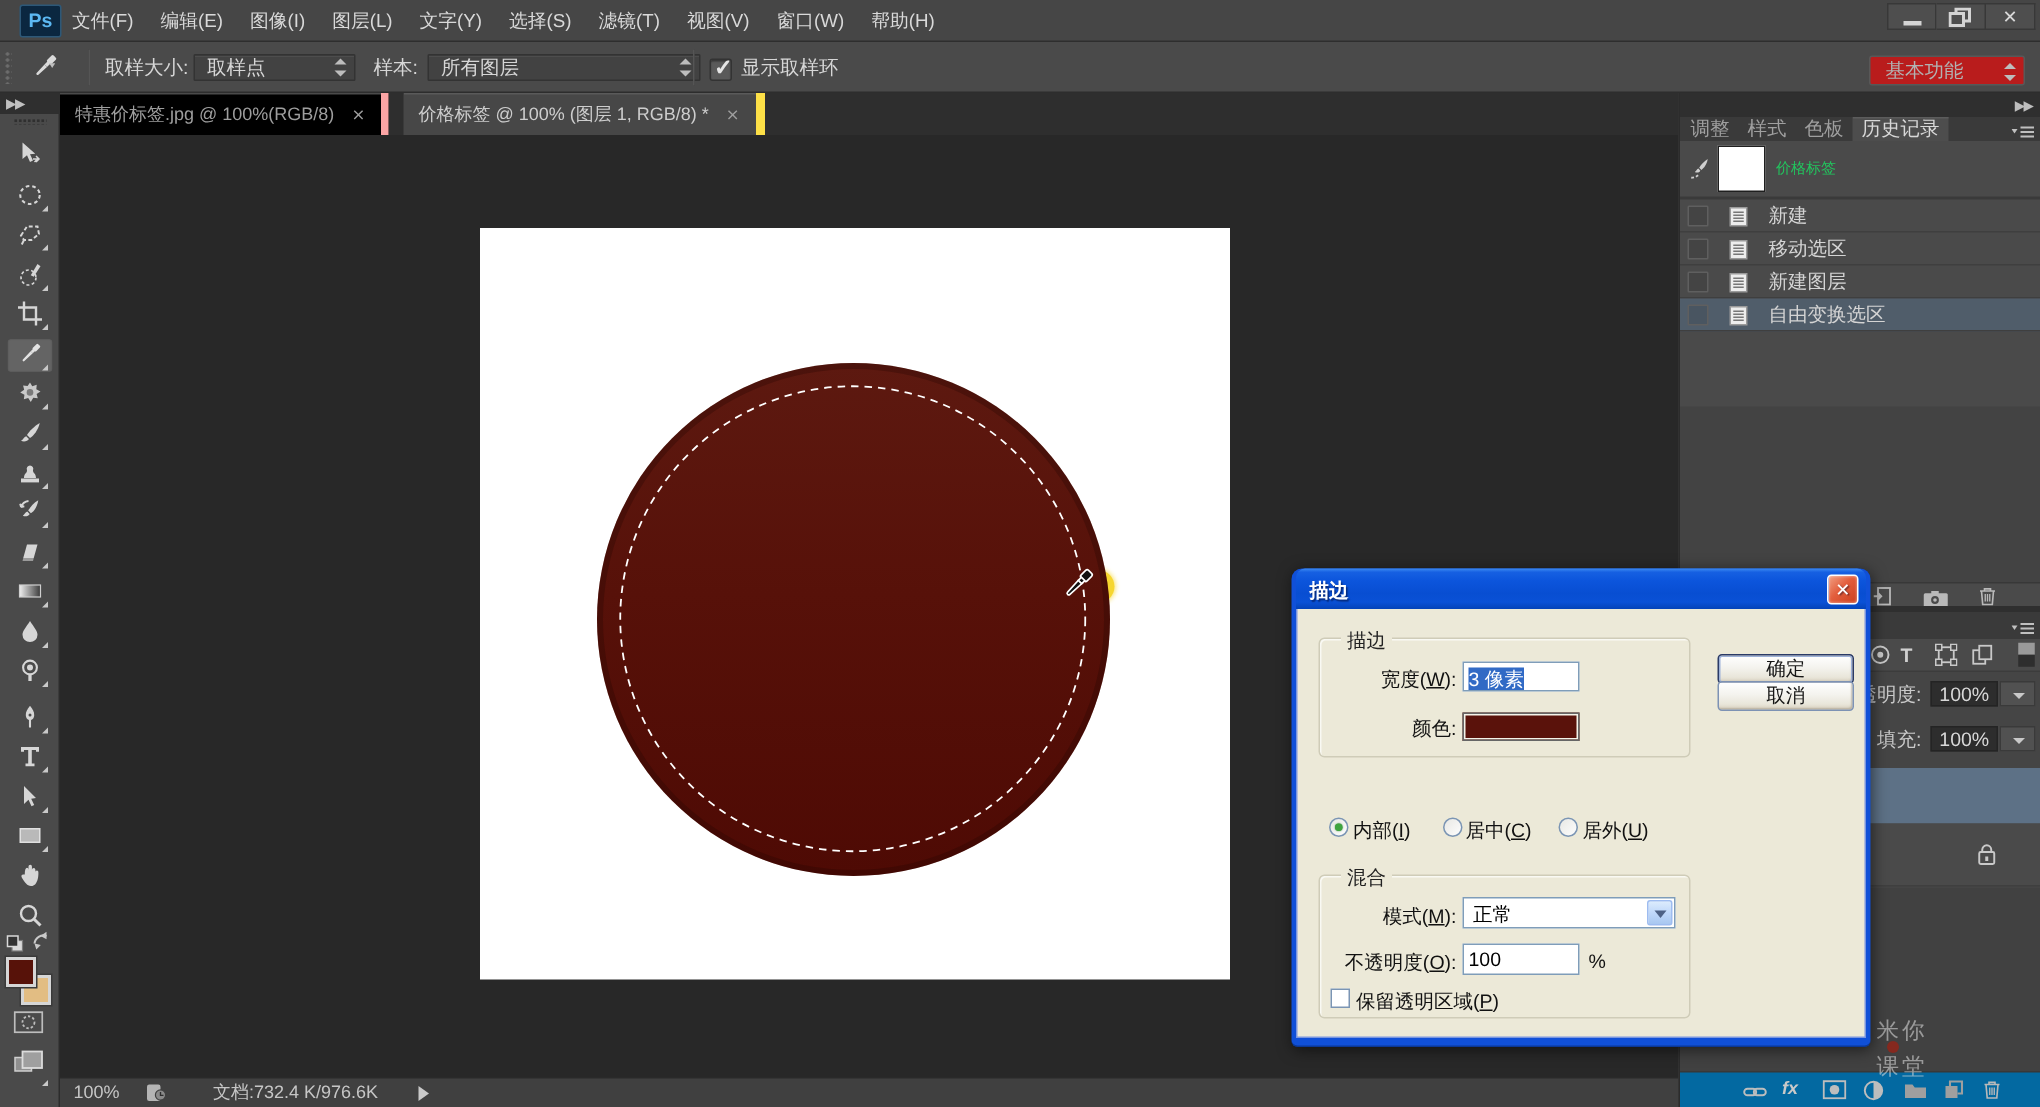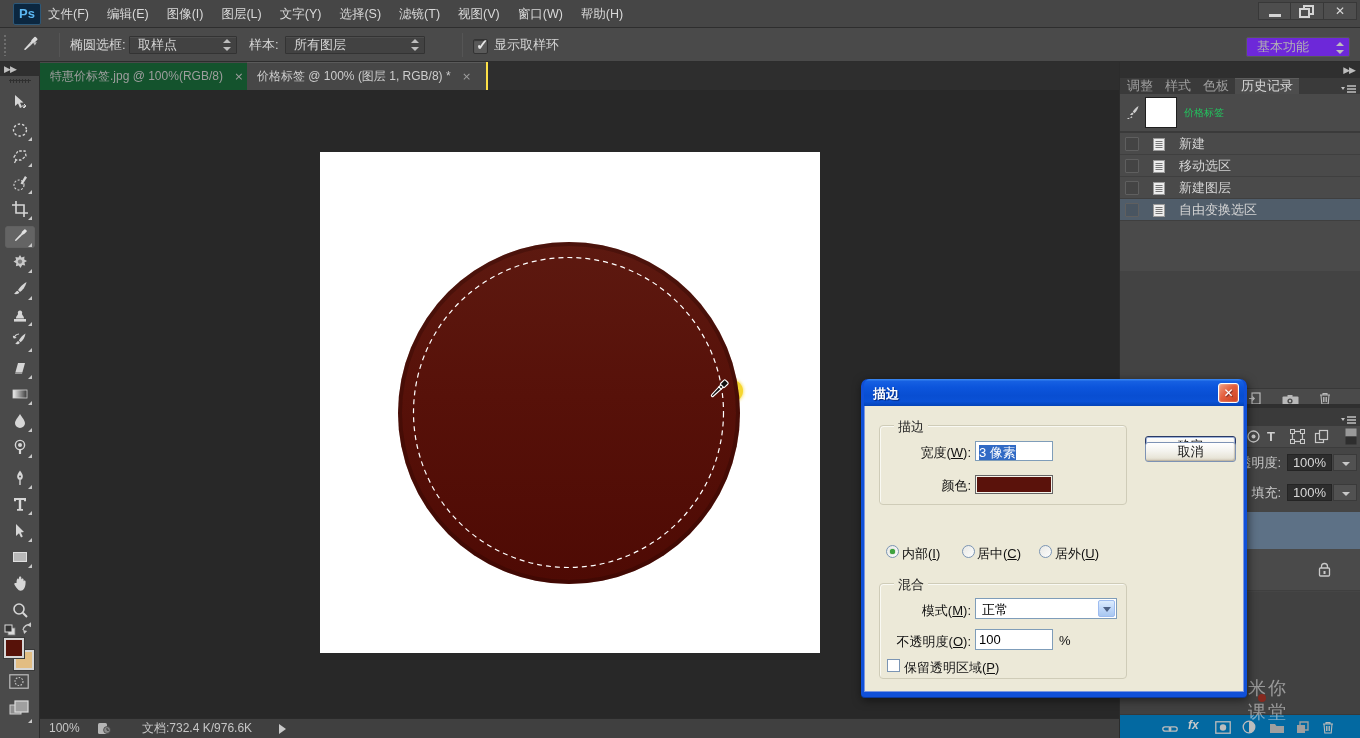--- a/index.html
+++ b/index.html
@@ -25,28 +25,28 @@
   .grip-v { position:absolute; left:3px; top:6px; width:5px; height:22px;
     background-image:radial-gradient(circle, #6d6d6d 1px, transparent 1.2px); background-size:4px 4px; }
   .opt-sep { position:absolute; top:5px; width:1px; height:24px; background:#3a3a3a; border-right:1px solid #555; }
   .opt-label { position:absolute; top:0; height:34px; line-height:34px; font-size:13px; color:#d6d6d6; white-space:nowrap; }
   .opt-dd { position:absolute; top:8px; height:18px; background:#424242; border:1px solid #333; box-shadow:inset 0 1px 0 rgba(255,255,255,0.06); border-radius:1px; color:#d6d6d6; font-size:13px; line-height:16px; padding-left:8px; }
   .dd-arrows { position:absolute; right:5px; top:2px; width:9px; height:12px; }
   .dd-arrows::before { content:""; position:absolute; left:1px; top:0; border-left:4px solid transparent; border-right:4px solid transparent; border-bottom:4px solid #bdbdbd; }
   .dd-arrows::after { content:""; position:absolute; left:1px; bottom:0; border-left:4px solid transparent; border-right:4px solid transparent; border-top:4px solid #bdbdbd; }
   .checkbox-ps { position:absolute; width:15px; height:15px; background:#5a5a5a; border:1px solid #333; box-shadow:inset 0 1px 1px rgba(0,0,0,0.4); border-radius:2px; }
   .checkmark { position:absolute; left:2px; top:-4px; width:14px; height:14px; color:#e6e6e6; font-size:15px; font-weight:bold; }
-  .workspace-btn { position:absolute; right:10px; top:9px; width:104px; height:20px; background:#6d28d9; border:1px solid #585858; border-radius:2px; color:#b2b2b2; font-size:13px; line-height:18px; padding-left:10px; }
+  .workspace-btn { position:absolute; right:10px; top:9px; width:104px; height:20px; background:#b91c1c; border:1px solid #585858; border-radius:2px; color:#b2b2b2; font-size:13px; line-height:18px; padding-left:10px; }
 
   
   .tabbar { position:absolute; left:40px; top:62px; width:1079px; height:28px; background:#2e2e2e; }
   .doc-tab { position:absolute; top:0; height:28px; font-size:12px; line-height:28px; white-space:nowrap; padding-left:10px; }
   .doc-tab .tab-close { display:inline-block; margin-left:8px; color:#9f9f9f; font-size:11px; font-family:"DejaVu Sans", sans-serif; }
-  .tab-inactive { left:0; width:219px; background:#14532d; color:#9e9e9e; border-right:5px solid #fca5a5; box-shadow:inset 0 1px 0 #4a4a4a; }
-  .tab-active { left:207px; width:241px; background:#474747; color:#cdcdcd; border-right:2px solid #fde047; box-shadow:inset 0 1px 0 #5a5a5a; }
+  .tab-inactive { left:0; width:219px; background:#000000; color:#9e9e9e; border-right:5px solid #fca5a5; box-shadow:inset 0 1px 0 #4a4a4a; }
+  .tab-active { left:229px; width:241px; background:#474747; color:#cdcdcd; border-right:6px solid #fde047; box-shadow:inset 0 1px 0 #5a5a5a; }
 
   
   .toolbar { position:absolute; left:0; top:62px; width:40px; height:676px; background:#4a4a4a; border-right:1px solid #2c2c2c; }
   .toolbar-head { position:absolute; left:0; top:0; width:40px; height:14px; background:#2f2f2f; color:#c0c0c0; font-size:9px; line-height:14px; padding-left:4px; letter-spacing:-1px; }
   .toolbar-grip { position:absolute; left:9px; top:17px; width:22px; height:4px;
      background-image:radial-gradient(circle, #2f2f2f 1px, transparent 1.2px); background-size:3px 3px; }
   .tool { position:absolute; left:11px; width:18px; height:18px; }
   .tool svg { display:block; }
   .tool-sel { position:absolute; left:5px; width:30px; height:22px; background:#646464; border-radius:2px; box-shadow:inset 0 0 1px rgba(0,0,0,.4); }
   .flyout::after { content:""; position:absolute; right:-3px; bottom:-2px; border-left:4px solid transparent; border-bottom:4px solid #c9c9c9; }
@@ -106,21 +106,21 @@
   .lfield { position:absolute; left:167px; top:6px; width:45px; height:17px; background:#2d2d2d; border:1px solid #242424; color:#d8d8d8; text-align:center; line-height:15px; font-size:13px; }
   .lfield-arrow { position:absolute; left:213px; top:6px; width:24px; height:17px; background:#515151; border:1px solid #3a3a3a; }
   .lfield-arrow::before { content:""; position:absolute; left:8px; top:7px; border-left:4px solid transparent; border-right:4px solid transparent; border-top:4px solid #c9c9c9; }
   .layer-sel { position:absolute; left:0; top:450px; width:241px; height:37px; background:#5d7186; }
   .layer-bg { position:absolute; left:0; top:487px; width:241px; height:42px; background:#4a4a4a; border-bottom:1px solid #3f3f3f; }
   .layer-lock { position:absolute; right:30px; top:13px; }
   .layers-empty { position:absolute; left:0; top:530px; width:241px; height:122px; background:#414141; }
   .layers-footer { position:absolute; left:0; top:652px; width:241px; height:24px; background:#0369a1; border-top:1px solid #383838; }
   .lf-icon { position:absolute; top:5px; }
 
-  .watermark { position:absolute; left:1238px; top:676px; width:60px; color:rgba(228,228,228,0.55); font-size:18px; line-height:24px; letter-spacing:2px; z-index:5; text-align:center; }
+  .watermark { position:absolute; left:1238px; top:676px; width:60px; color:rgba(228,228,228,0.55); font-size:15px; line-height:24px; letter-spacing:2px; z-index:5; text-align:center; }
   .wm-dot { position:absolute; left:20px; top:18px; width:8px; height:8px; border-radius:50%; background:rgba(150,35,22,0.8); z-index:-1; }
 
   
   .xp-dialog { position:absolute; left:861px; top:379px; width:386px; height:319px; z-index:10;
      background:#1050d8; border-radius:7px 7px 4px 4px; padding:0 3px 3px;
      box-shadow:1px 2px 10px rgba(0,0,0,0.55), inset 0 -1px 0 rgba(0,0,0,0.3); }
   .xp-title { position:relative; height:27px; border-radius:6px 6px 0 0; color:#fff; font-size:13px; font-weight:bold;
      background:linear-gradient(180deg, #3d8bf2 0%, #1660e2 9%, #0c55dc 30%, #084ed2 62%, #0a51d6 83%, #0443b8 100%);
      text-shadow:1px 1px 1px rgba(0,0,30,0.5); }
   .xp-title-text { position:absolute; left:9px; top:6px; }
@@ -206,27 +206,27 @@
       <svg width="26" height="22" viewBox="0 0 26 22">
         <g transform="rotate(45 12 10)">
           <rect x="10.2" y="1" width="4" height="6" rx="1" fill="#dadada"></rect>
           <rect x="11" y="6.5" width="2.4" height="3" fill="#dadada"></rect>
           <path d="M11 9.5 h2.4 l-0.4 8 a0.9 0.9 0 0 1 -1.6 0 z" fill="#dadada"></path>
         </g>
         <path d="M21 9 l5 0 l-2.5 4 z" fill="#bdbdbd" transform="translate(-2,1) scale(0.8)"></path>
       </svg>
     </div>
     <div class="opt-sep" style="left:59px"></div>
-    <div class="opt-label" style="left:70px">椭圆选框:</div>
+    <div class="opt-label" style="left:70px">取样大小:</div>
     <div class="opt-dd" style="left:129px; width:108px;">
       <span>取样点</span>
       <div class="dd-arrows"></div>
     </div>
     <div class="opt-label" style="left:249px">样本:</div>
-    <div class="opt-dd" style="left:285px; width:140px;">
+    <div class="opt-dd" style="left:285px; width:182px;">
       <span>所有图层</span>
       <div class="dd-arrows"></div>
     </div>
     <div class="opt-sep" style="left:462px"></div>
     <div class="checkbox-ps" style="left:473px; top:11px;">
       <div class="checkmark">✓</div>
     </div>
     <div class="opt-label" style="left:494px">显示取样环</div>
     <div class="workspace-btn">
       <span>基本功能</span>
@@ -666,17 +666,17 @@
         <span class="xp-combo-text">正常</span>
         <div class="xp-combo-btn"></div>
       </div>
       <div class="xp-label" style="left:17px; top:227px; width:89px; text-align:right;"><span>不透明度(</span><u>O</u><span>):</span></div>
       <div class="xp-input" style="left:110px; top:223px; width:78px; height:21px;"><span>100</span></div>
       <div class="xp-label" style="left:194px; top:227px;">%</div>
       <div class="xp-checkbox" style="left:22px; top:253px;"></div>
       <div class="xp-label" style="left:39px; top:253px;"><span>保留透明区域(</span><u>P</u><span>)</span></div>
 
       <div class="xp-btn xp-btn-default" style="left:280px; top:18px;">确定</div>
-      <div class="xp-btn" style="left:280px; top:36px;">取消</div>
+      <div class="xp-btn" style="left:280px; top:48px;">取消</div>
     </div>
   </div>
 
 </div>
 
 </body></html>

